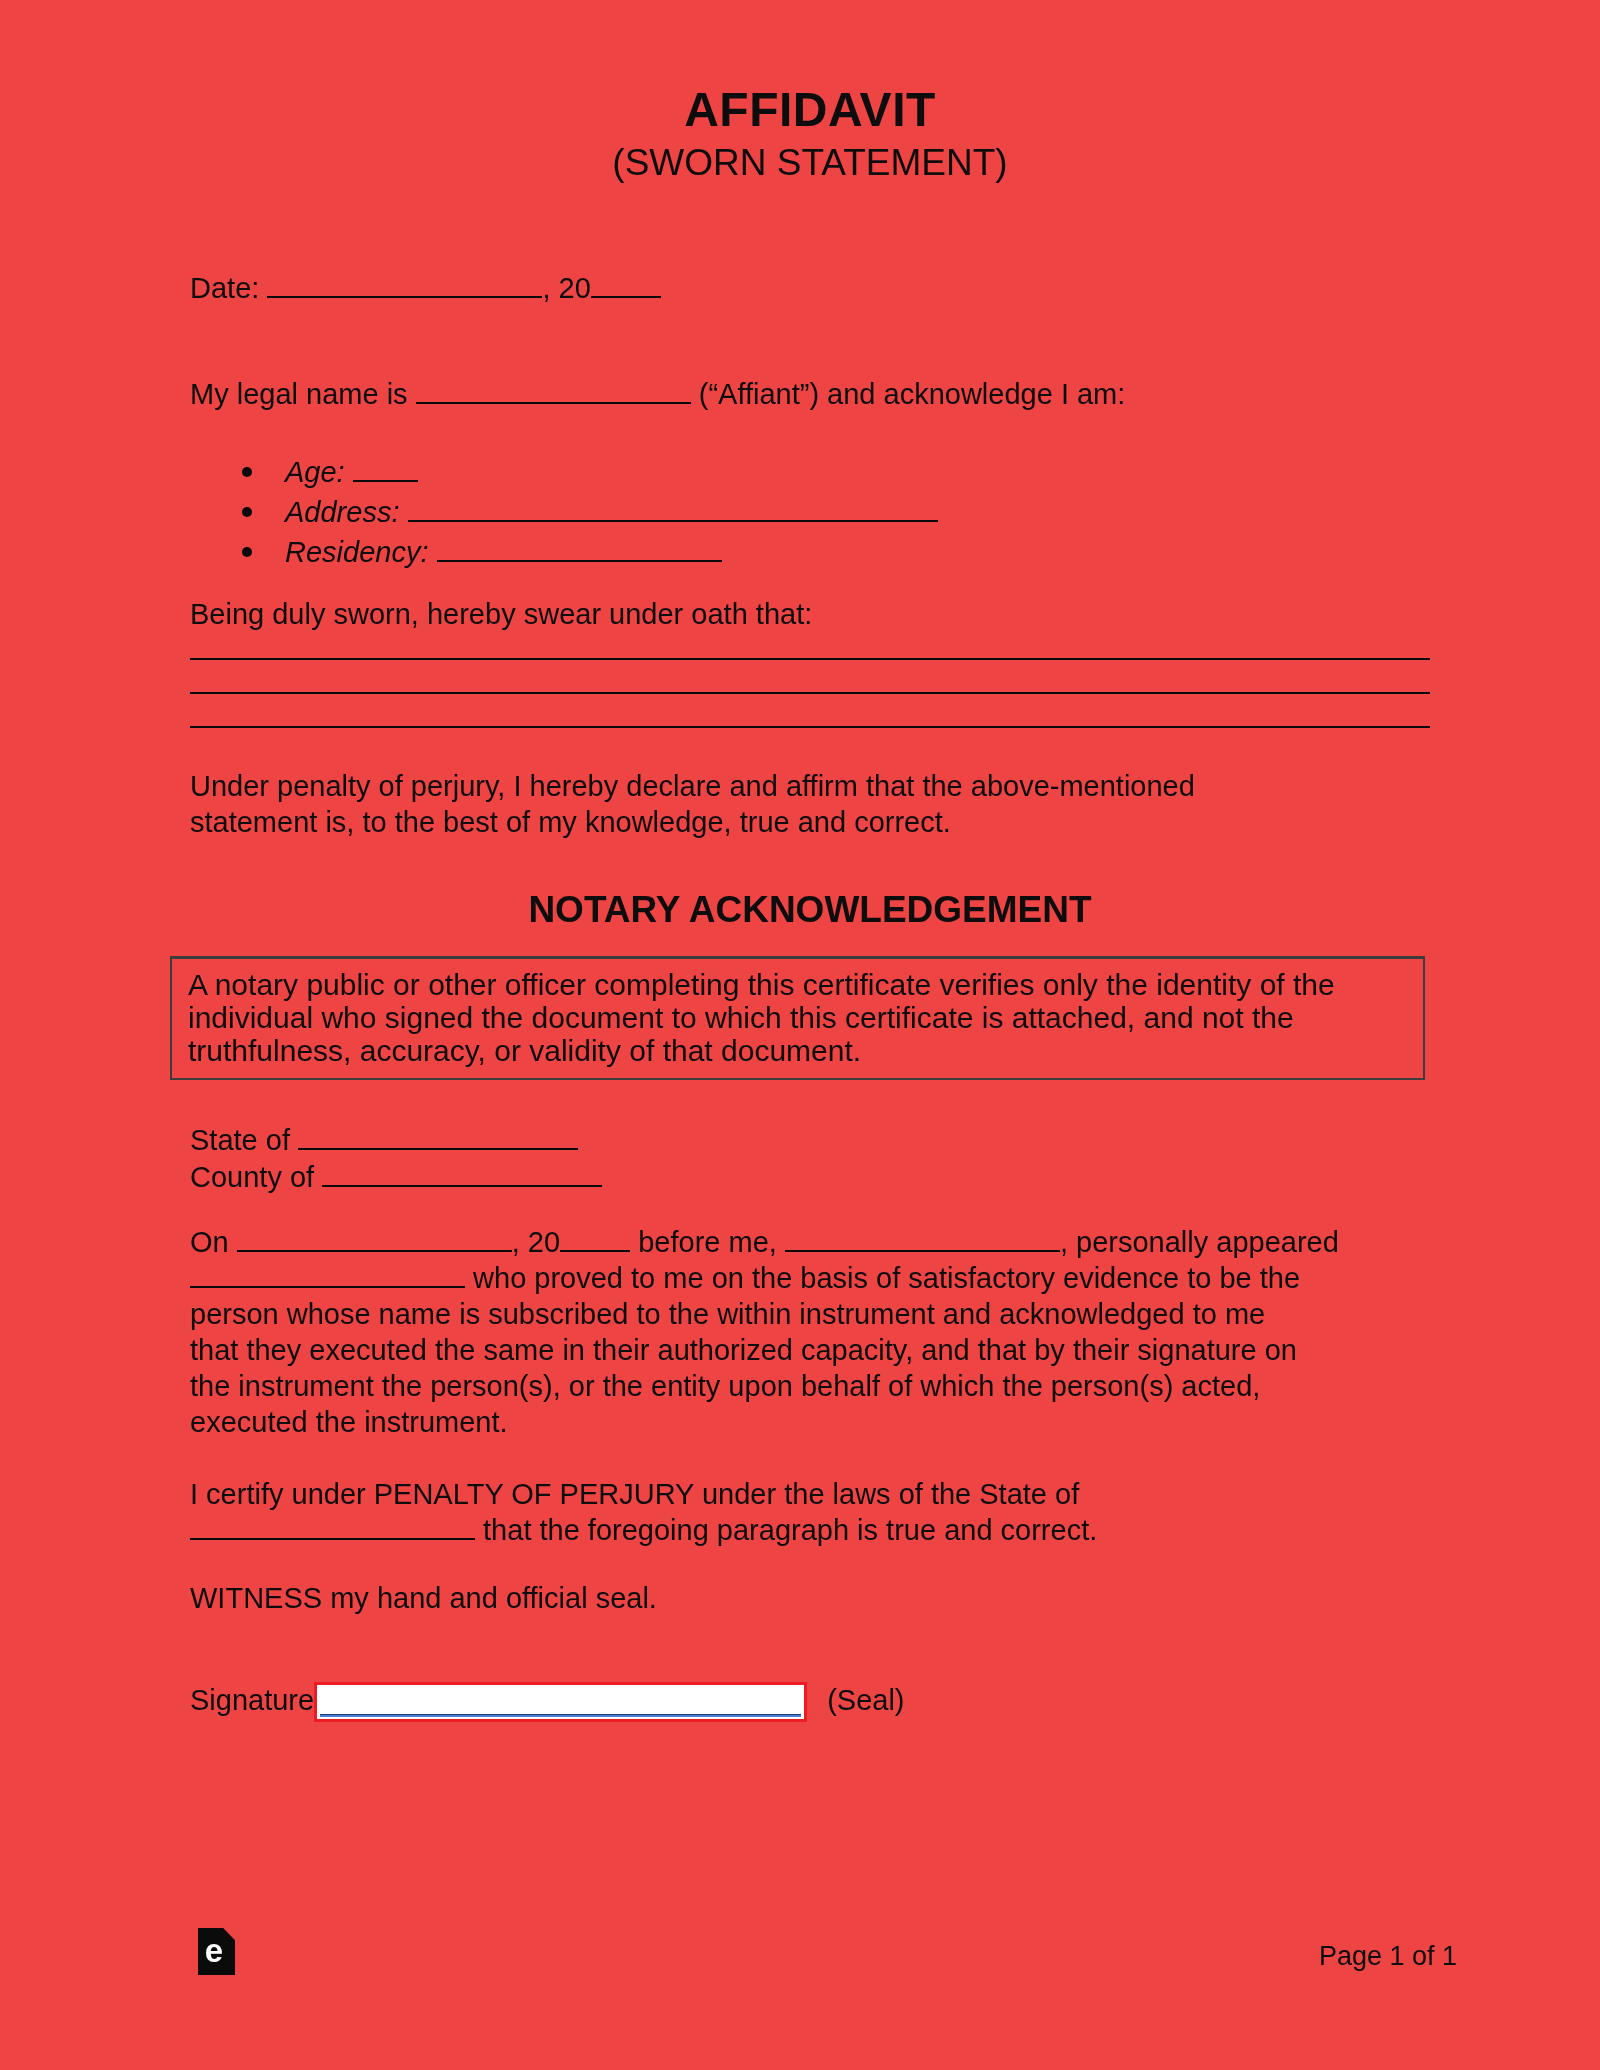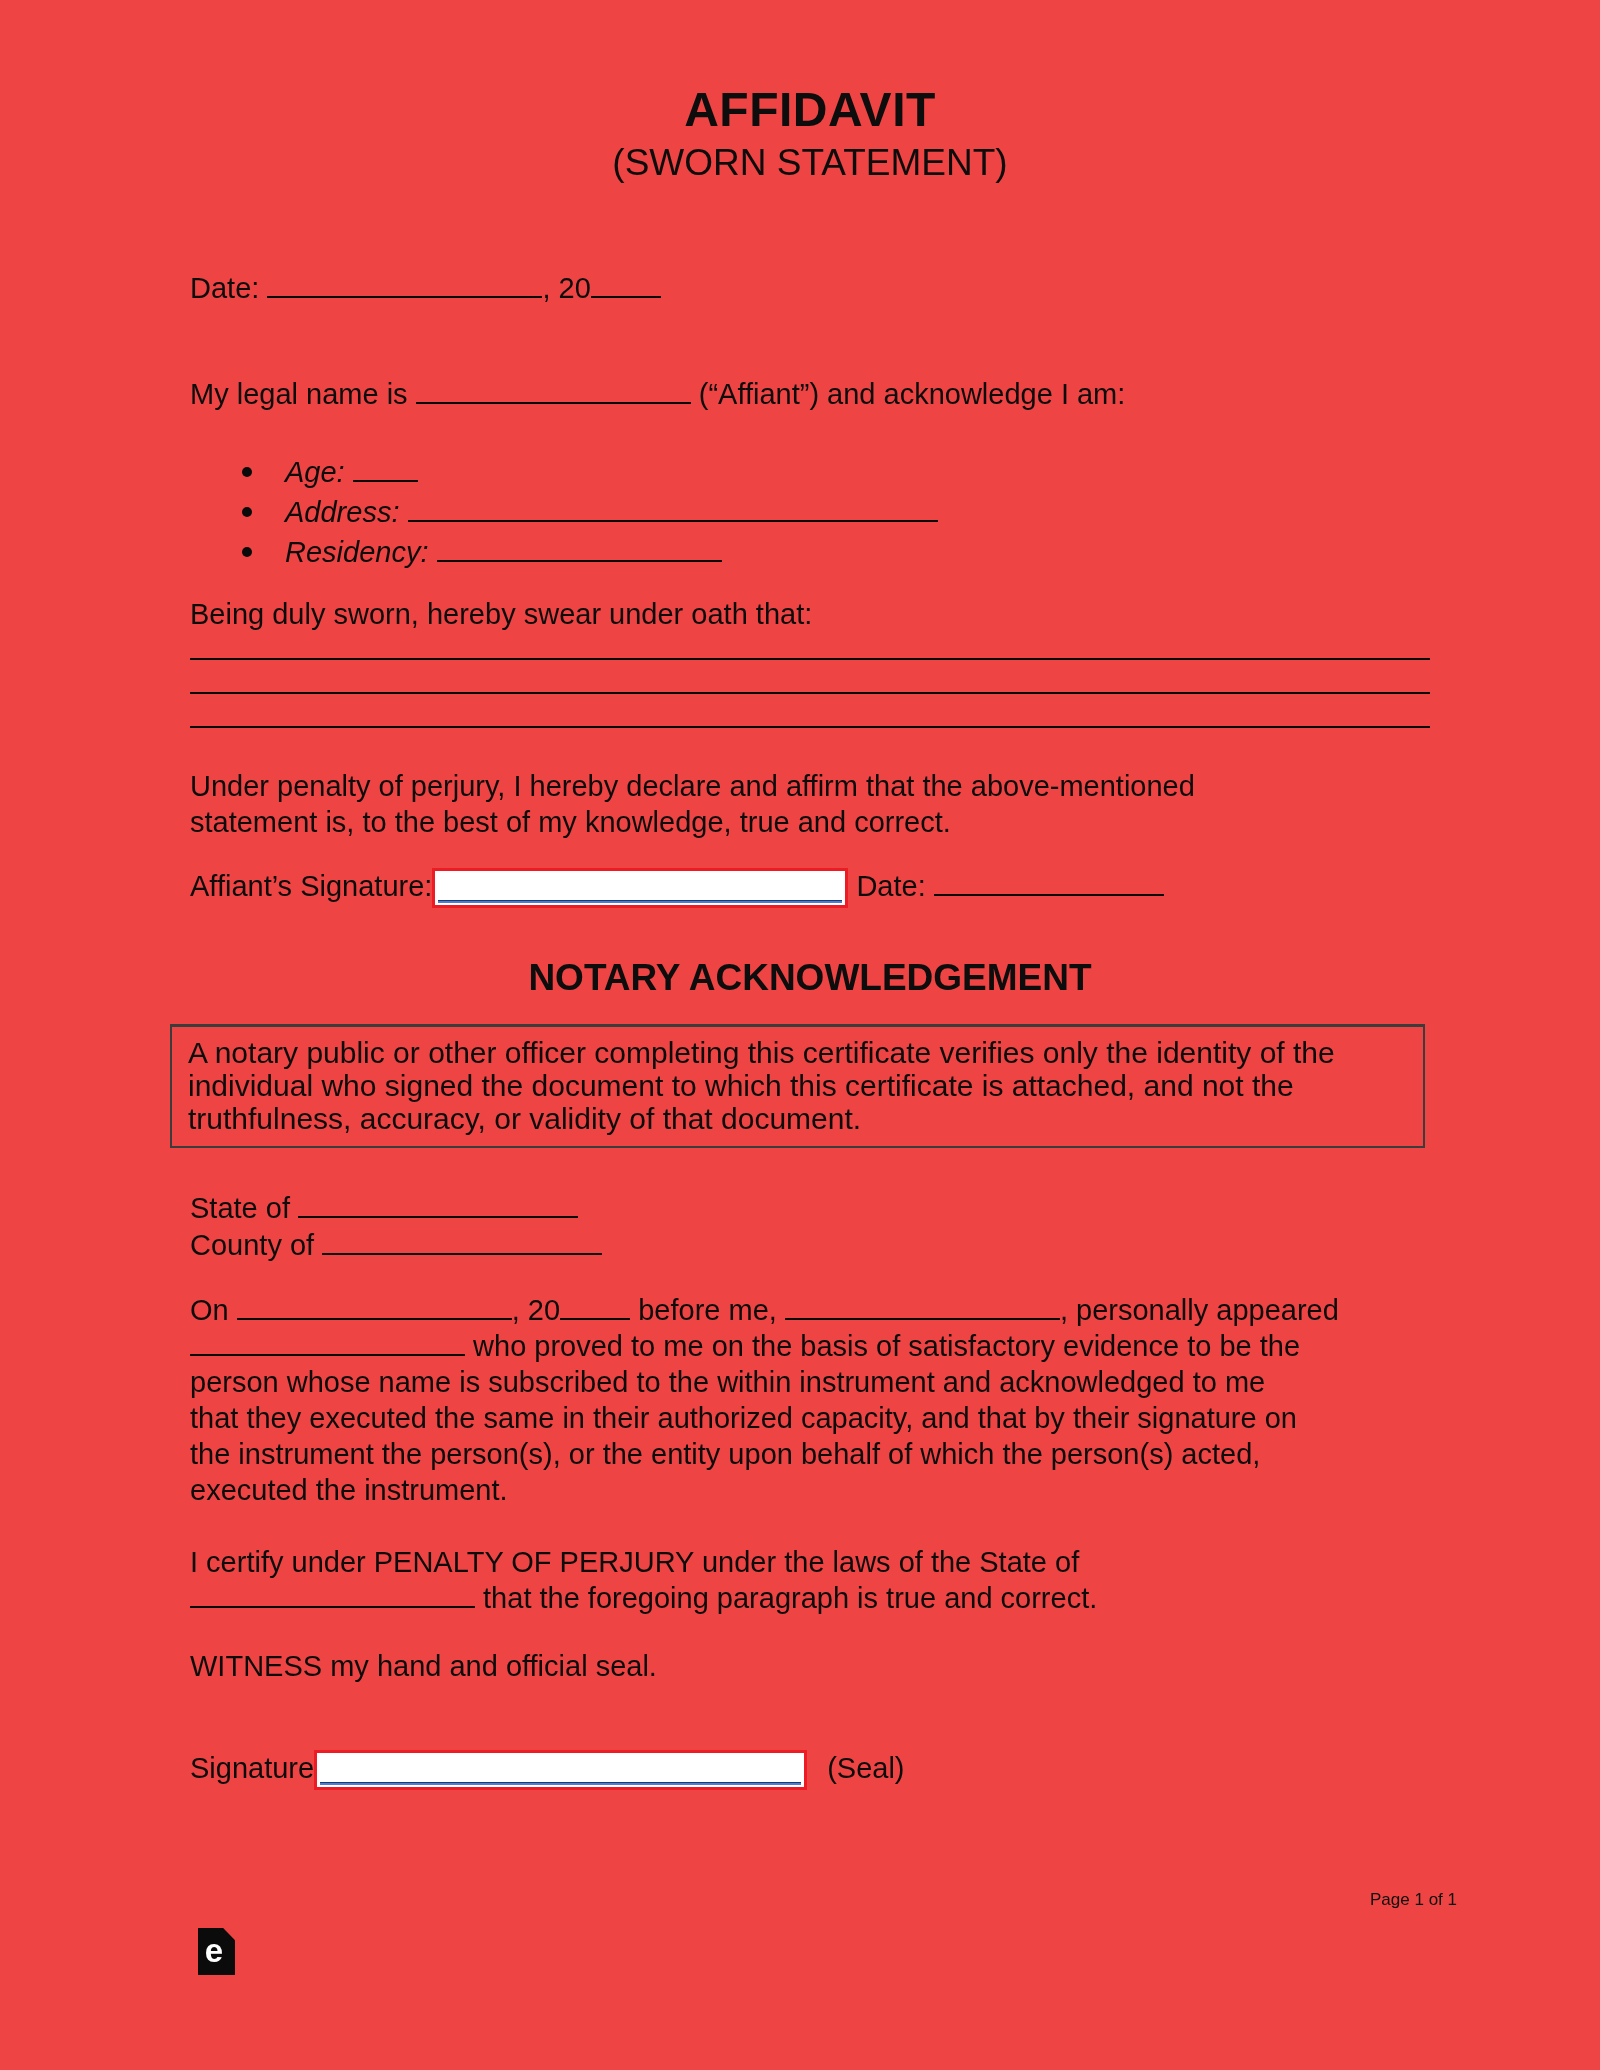--- a/index.html
+++ b/index.html
@@ -142,22 +142,22 @@
     color: #ffffff;
     font-weight: bold;
     font-size: 33px;
     line-height: 33px;
     padding-right: 5px;
     padding-bottom: 3px;
   }
   .page-indicator {
     position: absolute;
     right: 143px;
-    top: 1884px;
-    font-size: 17px;
+    top: 1940px;
+    font-size: 27px;
     line-height: 32px;
   }
 </style>
 </head>
 <body>
 
 <div class="page">
   <div class="content">
 
     <div class="doc-title">AFFIDAVIT</div>
@@ -183,22 +183,20 @@
 
     <div class="rules">
       <div class="rule"></div>
       <div class="rule"></div>
       <div class="rule"></div>
     </div>
 
     <p class="perjury-para"><span>Under penalty of perjury, I hereby declare and affirm that the above-mentioned</span><br>
       <span>statement is, to the best of my knowledge, true and correct.</span></p>
 
-    <p class="line sig-row"><span>Affiant’s Signature:</span><span class="field-box affiant-box"><span class="field-underline"></span></span><span class="after-box">Date:</span>
-      <span class="blank w230"></span></p>
 
     <div class="notary-heading">NOTARY ACKNOWLEDGEMENT</div>
 
     <div class="disclaimer"><span>A notary public or other officer completing this certificate verifies only the identity of the</span><br>
       <span>individual who signed the document to which this certificate is attached, and not the</span><br>
       <span>truthfulness, accuracy, or validity of that document.</span></div>
 
     <div class="state-block">
       <p class="line"><span>State of</span>
         <span class="blank w280"></span></p>

